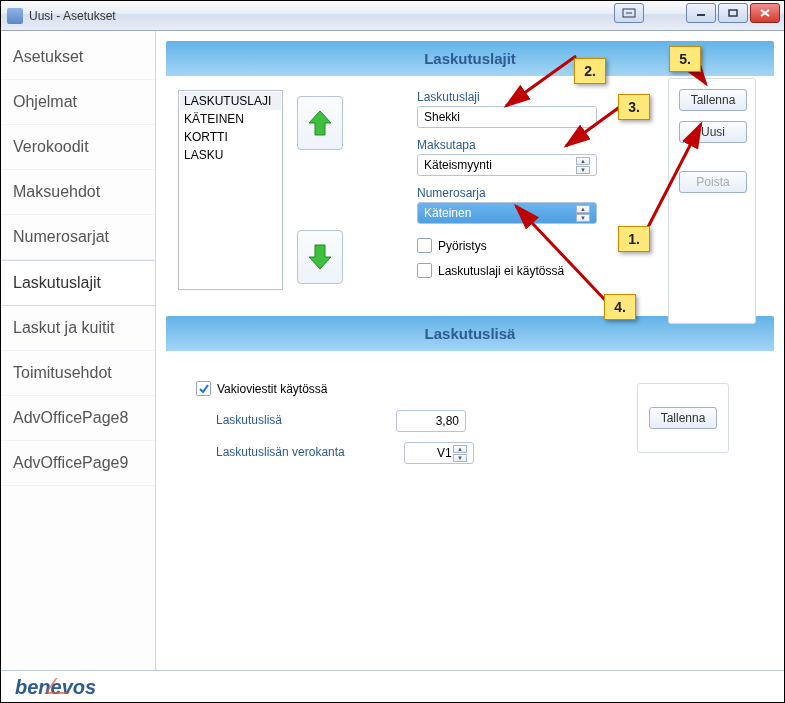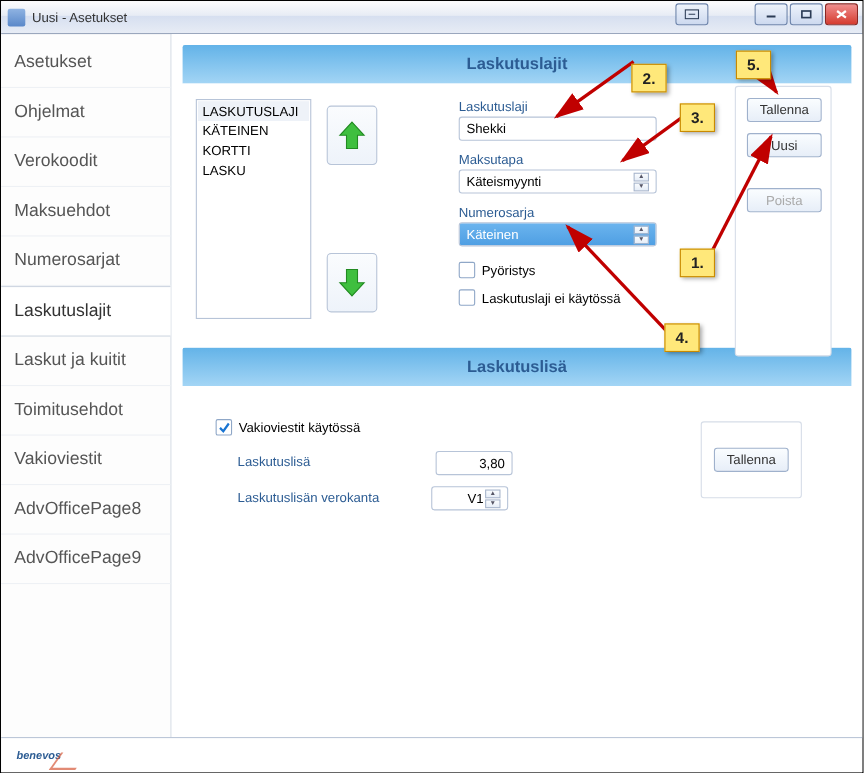--- a/index.html
+++ b/index.html
@@ -184,21 +184,21 @@
     height: 34px;
     border-top: 1px solid #bcc7d8;
     display:flex; align-items:center;
     padding: 0 14px;
     background:#fff;
   }
   .footer-logo {
     font-style: italic;
     font-weight: bold;
     color: #2c5c93;
-    font-size: 10px;
+    font-size: 20px;
     position:relative;
   }
   .footer-logo::after{
     content:"";
     position:absolute;
     left:35px; top:2px;
     width:22px; height:14px;
     border-left:2px solid #d65a3a;
     border-bottom:2px solid #d65a3a;
     transform: skewX(-35deg);
@@ -259,21 +259,20 @@
 
   <div class="sidebar">
     <div class="sidebar-item"><span>Asetukset</span></div>
     <div class="sidebar-item"><span>Ohjelmat</span></div>
     <div class="sidebar-item"><span>Verokoodit</span></div>
     <div class="sidebar-item"><span>Maksuehdot</span></div>
     <div class="sidebar-item"><span>Numerosarjat</span></div>
     <div class="sidebar-item active"><span>Laskutuslajit</span></div>
     <div class="sidebar-item"><span>Laskut ja kuitit</span></div>
     <div class="sidebar-item"><span>Toimitusehdot</span></div>
-    <div class="sidebar-item"><span>Vakioviestit</span></div>
     <div class="sidebar-item"><span>AdvOfficePage8</span></div>
     <div class="sidebar-item"><span>AdvOfficePage9</span></div>
   </div>
 
   <div class="content">
 
     <div class="panel-header">Laskutuslajit</div>
     <div class="panel-body" style="position:relative;">
 
       <div class="row">
@@ -377,21 +376,21 @@
           <span>Vakioviestit käytössä</span>
         </div>
 
         <div style="display:flex; align-items:center; gap:20px; margin-top:14px; margin-left:20px;">
           <span class="field-label" style="width:160px">Laskutuslisä</span>
           <div class="textinput" style="width:70px; text-align:right; justify-content:flex-end">
             <span>3,80</span>
           </div>
         </div>
 
-        <div style="display:flex; align-items:center; gap:16px; margin-top:10px; margin-left:20px;">
+        <div style="display:flex; align-items:center; gap:28px; margin-top:10px; margin-left:20px;">
           <span class="field-label" style="width:160px">Laskutuslisän verokanta</span>
           <div class="combo small">
             <span>V1</span>
             <span class="spinner">
               <span class="spinner-btn">▲</span>
               <span class="spinner-btn">▼</span>
             </span>
           </div>
         </div>
       </div>

